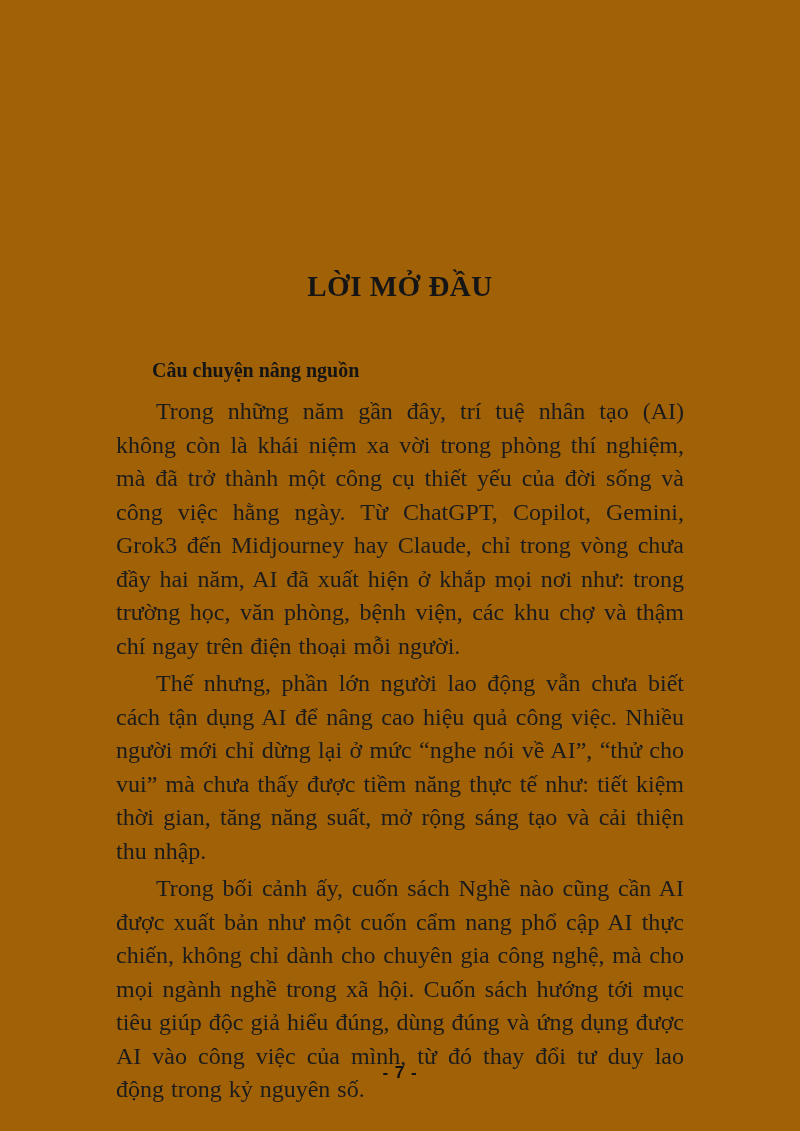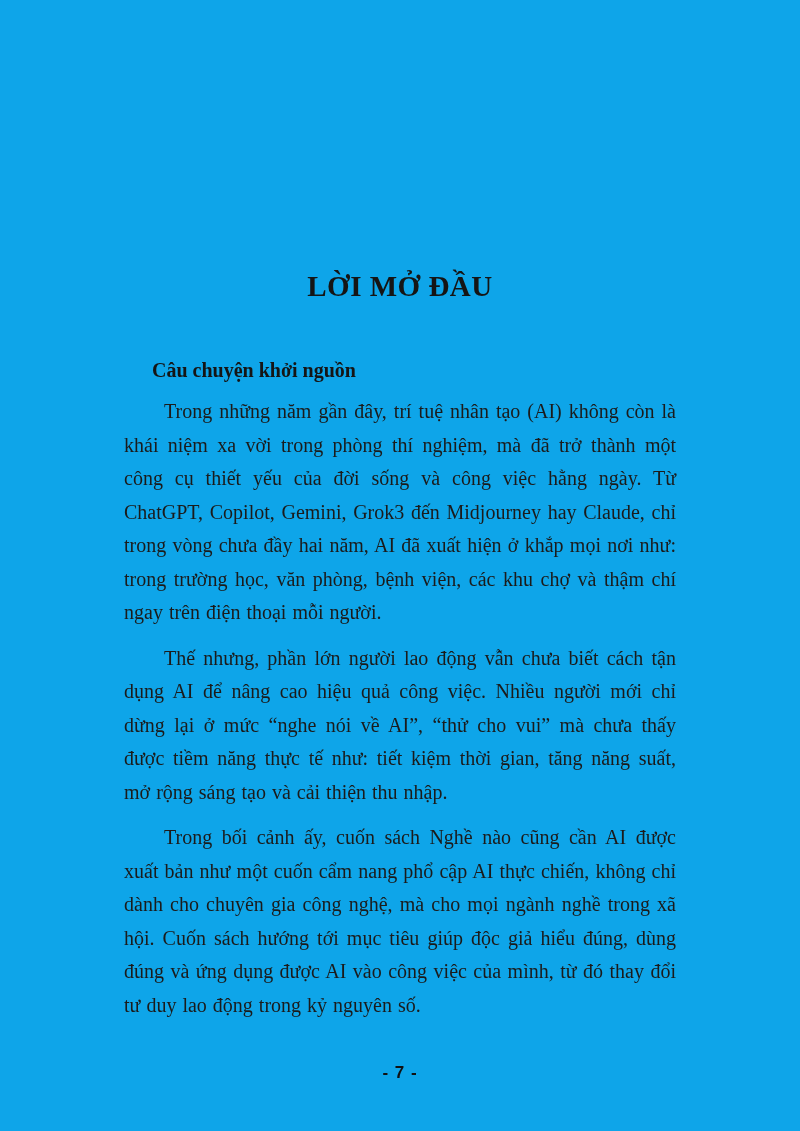--- a/index.html
+++ b/index.html
@@ -4,21 +4,21 @@
 <style>
   html, body {
     margin: 0;
     padding: 0;
     background: #ffffff;
   }
   .page {
     position: relative;
     width: 800px;
     height: 1131px;
-    background: #0ea5e9;
+    background: #a16207;
     overflow: hidden;
     font-family: "Liberation Serif", "DejaVu Serif", serif;
     color: #1b1b1b;
   }
   .content {
     padding: 0 112px;
   }
   .page-title {
     margin: 0;
     padding-top: 270px;
@@ -30,22 +30,22 @@
     color: #151515;
   }
   .section-heading {
     margin: 56px 0 0 0;
     padding-left: 40px;
     font-size: 20px;
     font-weight: bold;
     color: #151515;
   }
   .body-paragraph {
-    margin: 12px;
-    font-size: 20px;
+    margin: 4px;
+    font-size: 24px;
     line-height: 33.5px;
     text-align: justify;
     text-indent: 40px;
     word-spacing: 1px;
   }
   .body-paragraph.first {
     margin-top: 13px;
   }
   .italic-title {
   }
@@ -63,21 +63,21 @@
   }
 </style>
 </head>
 <body>
 
 <div class="page">
   <div class="content">
 
     <h1 class="page-title">LỜI MỞ ĐẦU</h1>
 
-    <h2 class="section-heading">Câu chuyện khởi nguồn</h2>
+    <h2 class="section-heading">Câu chuyện nâng nguồn</h2>
 
     <p class="body-paragraph first">Trong những năm gần đây, trí tuệ nhân tạo (AI) không còn là khái niệm xa vời trong phòng thí nghiệm, mà đã trở thành một công cụ thiết yếu của đời sống và công việc hằng ngày. Từ ChatGPT, Copilot, Gemini, Grok3 đến Midjourney hay Claude, chỉ trong vòng chưa đầy hai năm, AI đã xuất hiện ở khắp mọi nơi như: trong trường học, văn phòng, bệnh viện, các khu chợ và thậm chí ngay trên điện thoại mỗi người.</p>
 
     <p class="body-paragraph">Thế nhưng, phần lớn người lao động vẫn chưa biết cách tận dụng AI để nâng cao hiệu quả công việc. Nhiều người mới chỉ dừng lại ở mức “nghe nói về AI”, “thử cho vui” mà chưa thấy được tiềm năng thực tế như: tiết kiệm thời gian, tăng năng suất, mở rộng sáng tạo và cải thiện thu nhập.</p>
 
     <p class="body-paragraph"><span>Trong bối cảnh ấy, cuốn sách </span><span class="italic-title">Nghề nào cũng cần AI</span><span> được xuất bản như một cuốn cẩm nang phổ cập AI thực chiến, không chỉ dành cho chuyên gia công nghệ, mà cho mọi ngành nghề trong xã hội. Cuốn sách hướng tới mục tiêu giúp độc giả hiểu đúng, dùng đúng và ứng dụng được AI vào công việc của mình, từ đó thay đổi tư duy lao động trong kỷ nguyên số.</span></p>
 
   </div>
 
   <div class="page-number">- 7 -</div>

